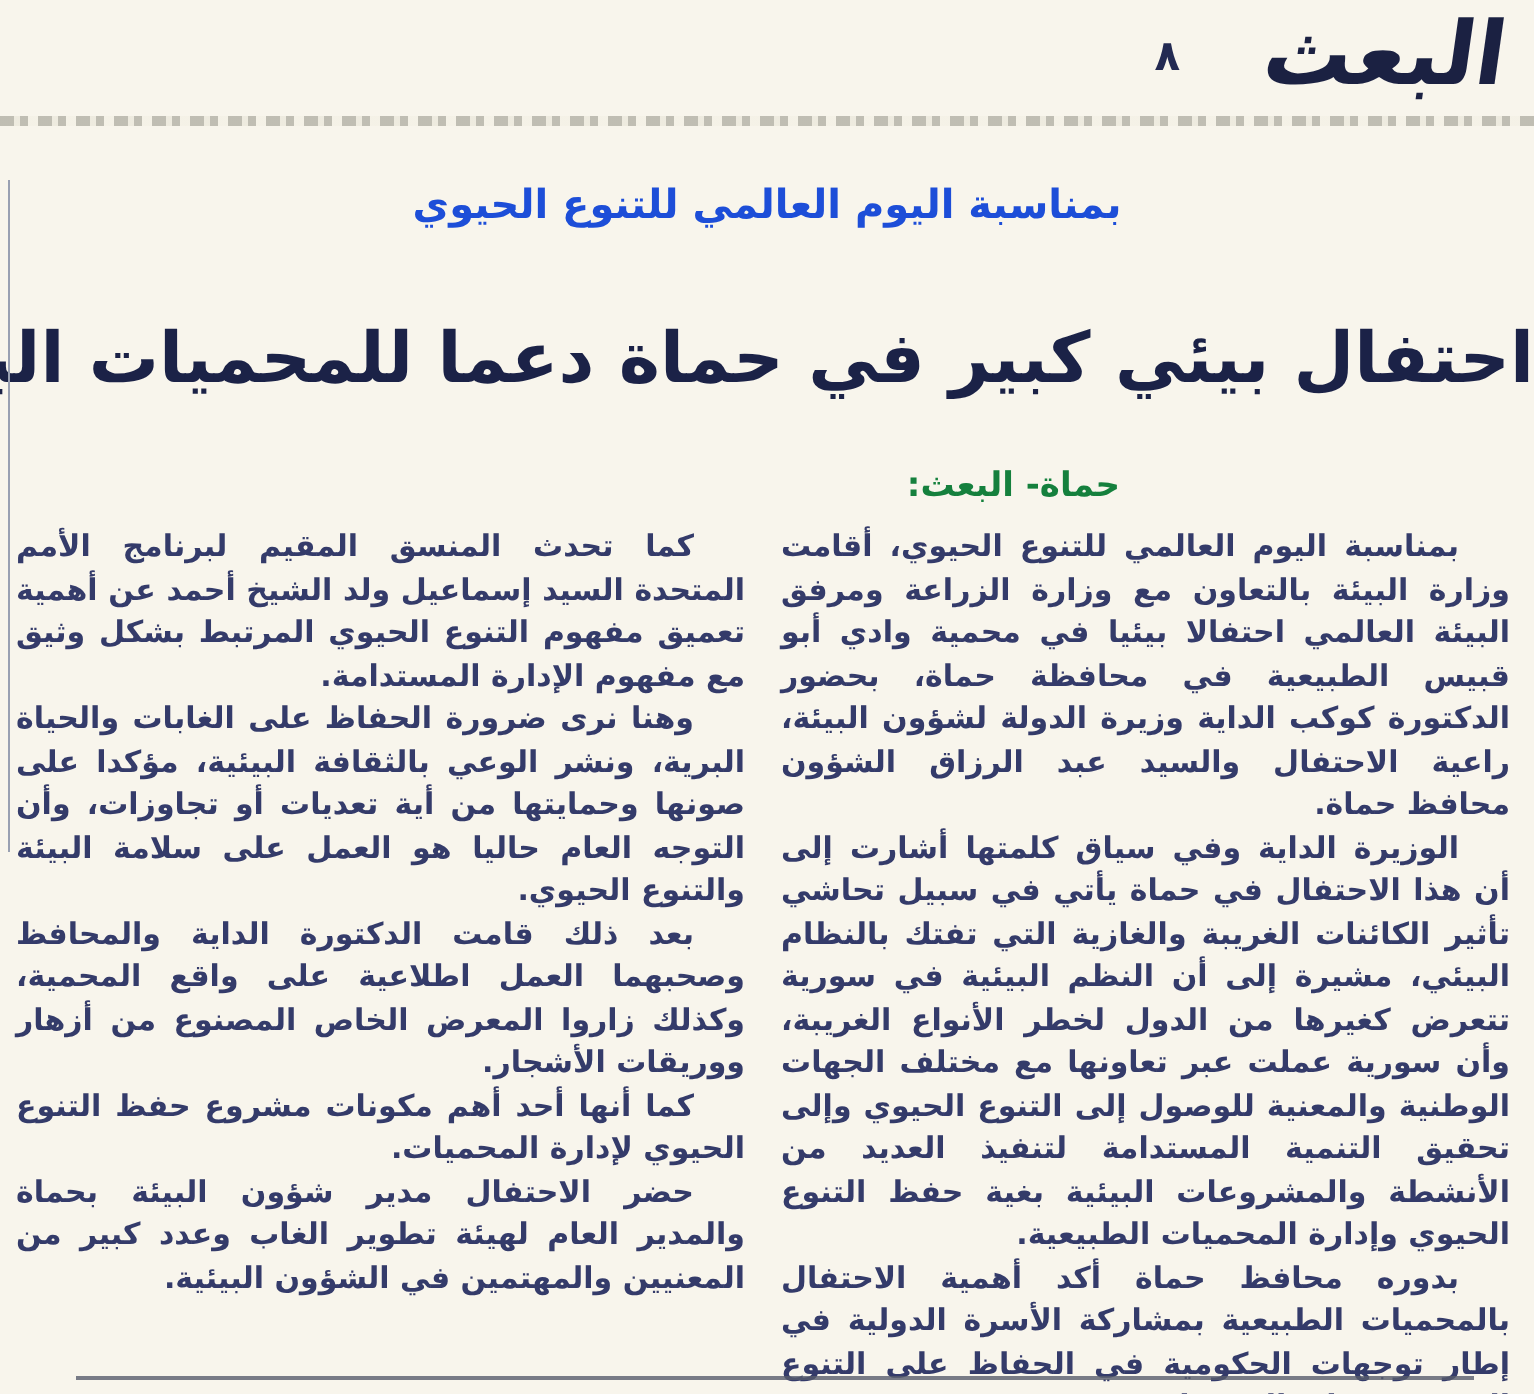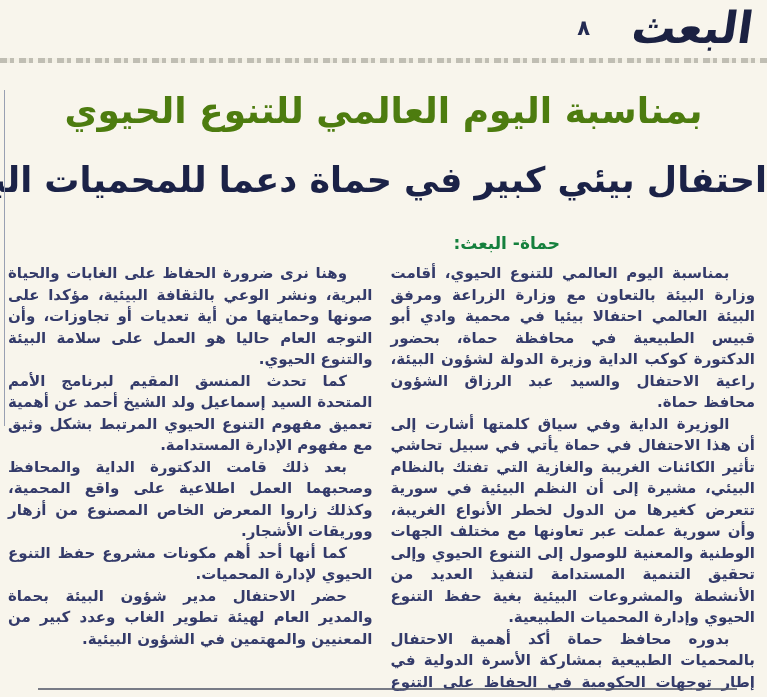--- a/index.html
+++ b/index.html
@@ -29,22 +29,22 @@
   
   .microrule {
     position:absolute; top:58px; left:0; right:0; height:5px; opacity:.85;
     background:repeating-linear-gradient(90deg,
       #b6b4a9 0 7px, #ece9dd 7px 10px,
       #b6b4a9 10px 14px, #f4f1e6 14px 19px);
   }
   
   .kicker {
     position:absolute; top:90px; left:0; right:0;
-    text-align:center; font-size:36px; font-weight:bold;
-    color:#4d7c0f; white-space:nowrap;
+    text-align:center; font-size:20px; font-weight:bold;
+    color:#1d4ed8; white-space:nowrap;
   }
   .headline {
     position:absolute; top:147px; left:0; right:0;
     text-align:center; font-size:35px; font-weight:bold;
     color:#1b2247; white-space:nowrap; line-height:1.9;
   }
   .byline {
     position:absolute; top:233px; right:207px;
     font-size:17px; font-weight:bold; color:#15803d;
   }
@@ -87,22 +87,22 @@
 
   <div class="byline">حماة- البعث:</div>
 
   <div class="body-cols">
     <div class="col">
       <p>بمناسبة اليوم العالمي للتنوع الحيوي، أقامت وزارة البيئة بالتعاون مع وزارة الزراعة ومرفق البيئة العالمي احتفالا بيئيا في محمية وادي أبو قبيس الطبيعية في محافظة حماة، بحضور الدكتورة كوكب الداية وزيرة الدولة لشؤون البيئة، راعية الاحتفال والسيد عبد الرزاق الشؤون محافظ حماة.</p>
       <p>الوزيرة الداية وفي سياق كلمتها أشارت إلى أن هذا الاحتفال في حماة يأتي في سبيل تحاشي تأثير الكائنات الغريبة والغازية التي تفتك بالنظام البيئي، مشيرة إلى أن النظم البيئية في سورية تتعرض كغيرها من الدول لخطر الأنواع الغريبة، وأن سورية عملت عبر تعاونها مع مختلف الجهات الوطنية والمعنية للوصول إلى التنوع الحيوي وإلى تحقيق التنمية المستدامة لتنفيذ العديد من الأنشطة والمشروعات البيئية بغية حفظ التنوع الحيوي وإدارة المحميات الطبيعية.</p>
       <p>بدوره محافظ حماة أكد أهمية الاحتفال بالمحميات الطبيعية بمشاركة الأسرة الدولية في إطار توجهات الحكومية في الحفاظ على التنوع الحيوي وحماية المحميات.</p>
     </div>
     <div class="col">
+      <p>كما تحدث المنسق المقيم لبرنامج الأمم المتحدة السيد إسماعيل ولد الشيخ أحمد عن أهمية تعميق مفهوم التنوع الحيوي المرتبط بشكل وثيق مع مفهوم الإدارة المستدامة.</p>
       <p>وهنا نرى ضرورة الحفاظ على الغابات والحياة البرية، ونشر الوعي بالثقافة البيئية، مؤكدا على صونها وحمايتها من أية تعديات أو تجاوزات، وأن التوجه العام حاليا هو العمل على سلامة البيئة والتنوع الحيوي.</p>
-      <p>كما تحدث المنسق المقيم لبرنامج الأمم المتحدة السيد إسماعيل ولد الشيخ أحمد عن أهمية تعميق مفهوم التنوع الحيوي المرتبط بشكل وثيق مع مفهوم الإدارة المستدامة.</p>
       <p>بعد ذلك قامت الدكتورة الداية والمحافظ وصحبهما العمل اطلاعية على واقع المحمية، وكذلك زاروا المعرض الخاص المصنوع من أزهار ووريقات الأشجار.</p>
       <p>كما أنها أحد أهم مكونات مشروع حفظ التنوع الحيوي لإدارة المحميات.</p>
       <p>حضر الاحتفال مدير شؤون البيئة بحماة والمدير العام لهيئة تطوير الغاب وعدد كبير من المعنيين والمهتمين في الشؤون البيئية.</p>
     </div>
   </div>
 
   <div class="vrule"></div>
   <div class="bottomrule"></div>
 
 </div>

